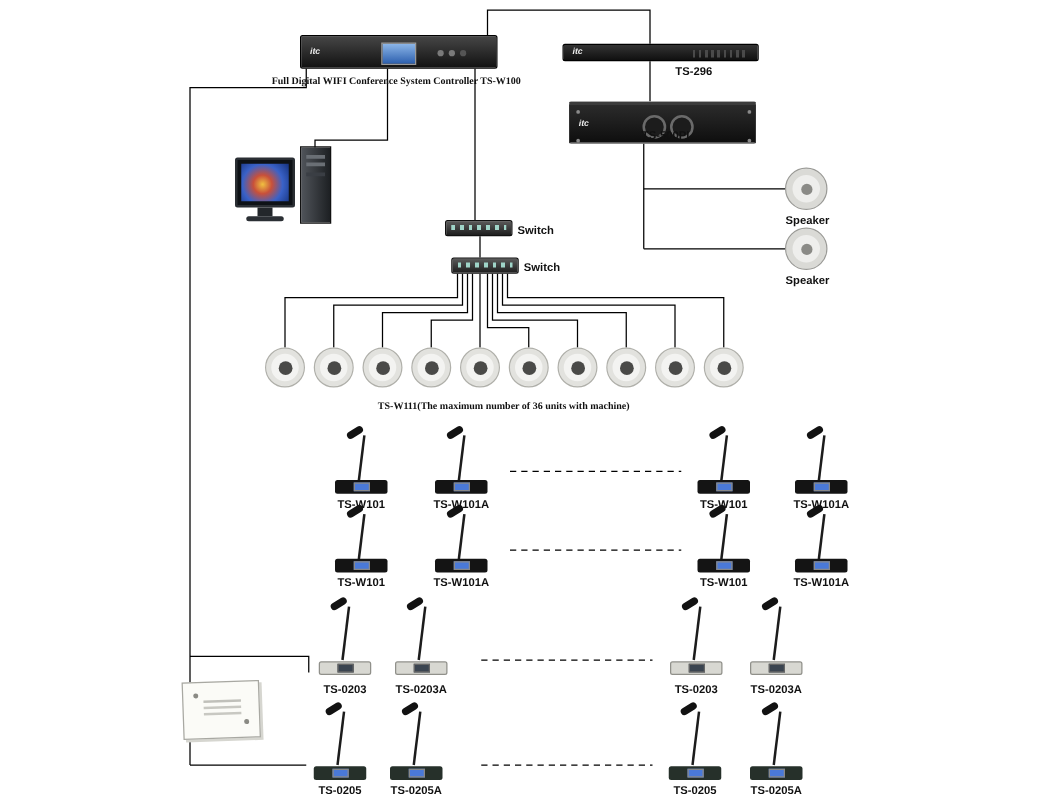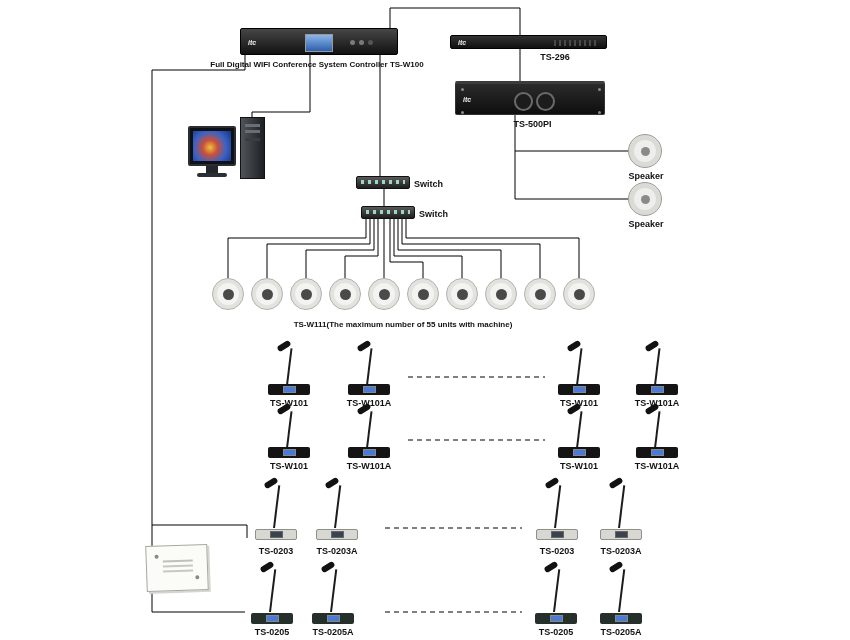--- a/index.html
+++ b/index.html
@@ -1,21 +1,21 @@
 <!DOCTYPE html>
 <html><head>
 <meta charset="utf-8">
 <style>
   html,body { margin:0; padding:0; background:#fff; }
   .canvas { position:relative; width:850px; height:640px; background:#fff; overflow:hidden;
             font-family:"Liberation Sans", sans-serif; }
   .wires { position:absolute; left:0; top:0; }
 
   .lbl { position:absolute; font:700 9px/1.15 "Liberation Sans", sans-serif; color:#111; text-align:center; }
-  .lbl.small { font-size:8px; }
+  .lbl.small { font-size:8px;font-family:Liberation Serif, serif; }
 
   
   .rack { position:absolute; border-radius:2px; box-sizing:border-box; }
   .controller { left:240px; top:28px; width:158px; height:27px;
                 background:linear-gradient(#464646,#121212); border:1px solid #000; }
   .ts234 { left:450px; top:35px; width:157px; height:14px; background:linear-gradient(#333,#101010); border:1px solid #000; }
   .ts500 { left:455px; top:81px; width:150px; height:34px; background:linear-gradient(#2b2b2b,#0e0e0e); border:1px solid #333; border-top:3px solid #3c3c3c; }
   .brand { position:absolute; left:7px; top:50%; transform:translateY(-50%); color:#eee; font:700 italic 7px/1 "Liberation Sans", sans-serif; }
   .ctrl-screen { position:absolute; left:50%; top:5px; transform:translateX(-50%); width:26px; height:16px;
                  background:linear-gradient(#8cb6e8,#2c5fae); border:1px solid #9a9a9a; }
@@ -128,21 +128,21 @@
     <div class="t234-vents"></div>
   </div>
   <div class="lbl" style="left:525px;top:52px;width:60px">TS-296</div>
 
   <div class="rack ts500">
     <span class="brand">itc</span>
     <div class="amp-circ c1"></div>
     <div class="amp-circ c2"></div>
     <div class="amp-screws"></div>
   </div>
-  <div class="lbl" style="left:500px;top:119px;width:65px">TS-500PI</div>
+  <div class="lbl" style="left:500px;top:103px;width:65px">TS-500PI</div>
 
   <div class="spk" style="top:134px">
       <div class="dot"></div>
     </div>
   <div class="lbl" style="left:621px;top:171px;width:50px">Speaker</div>
   <div class="spk" style="top:182px">
       <div class="dot"></div>
     </div>
   <div class="lbl" style="left:621px;top:219px;width:50px">Speaker</div>
 
@@ -183,21 +183,21 @@
     </div>
   <div class="ceil" style="left:485px;top:278px">
       <div class="dot"></div>
     </div>
   <div class="ceil" style="left:524px;top:278px">
       <div class="dot"></div>
     </div>
   <div class="ceil" style="left:563px;top:278px">
       <div class="dot"></div>
     </div>
-  <div class="lbl small" style="left:273px;top:320px;width:260px">TS-W111(The maximum number of 55 units with machine)</div>
+  <div class="lbl small" style="left:273px;top:320px;width:260px">TS-W111(The maximum number of 36 units with machine)</div>
 
   <div class="mic w101" style="left:261px;top:343px">
       <i class="head"></i>
       <i class="neck"></i>
       <i class="base"></i>
       <i class="screen"></i>
     </div>
   <div class="mic w101" style="left:341px;top:343px">
       <i class="head"></i>
       <i class="neck"></i>

